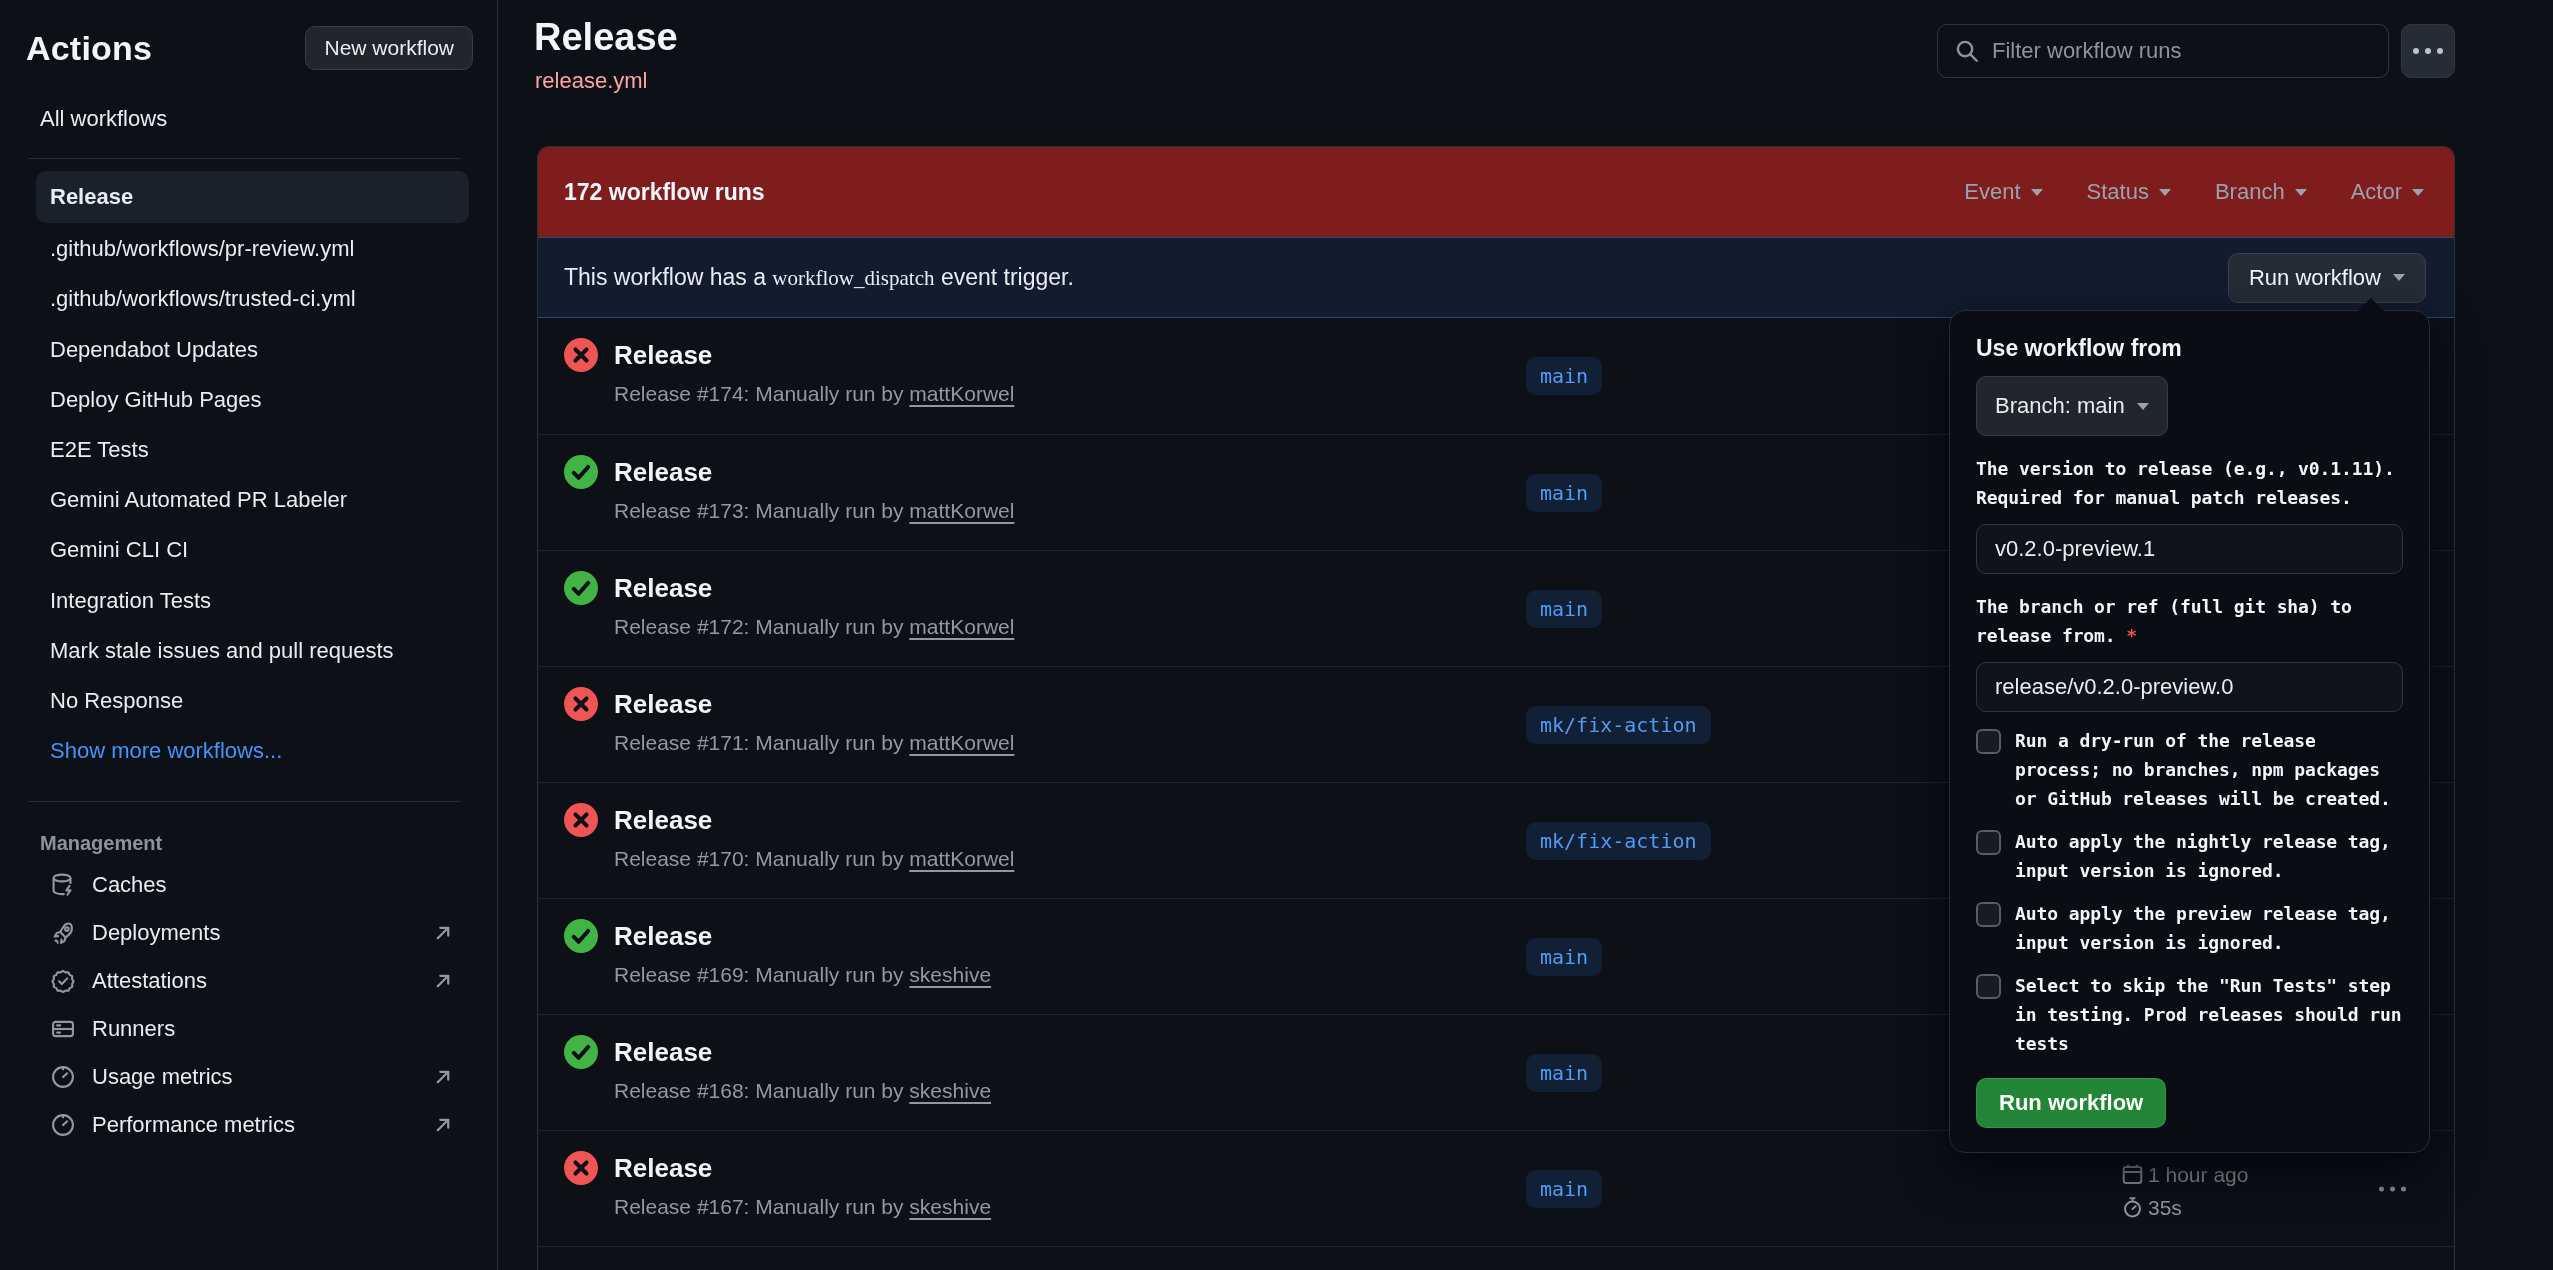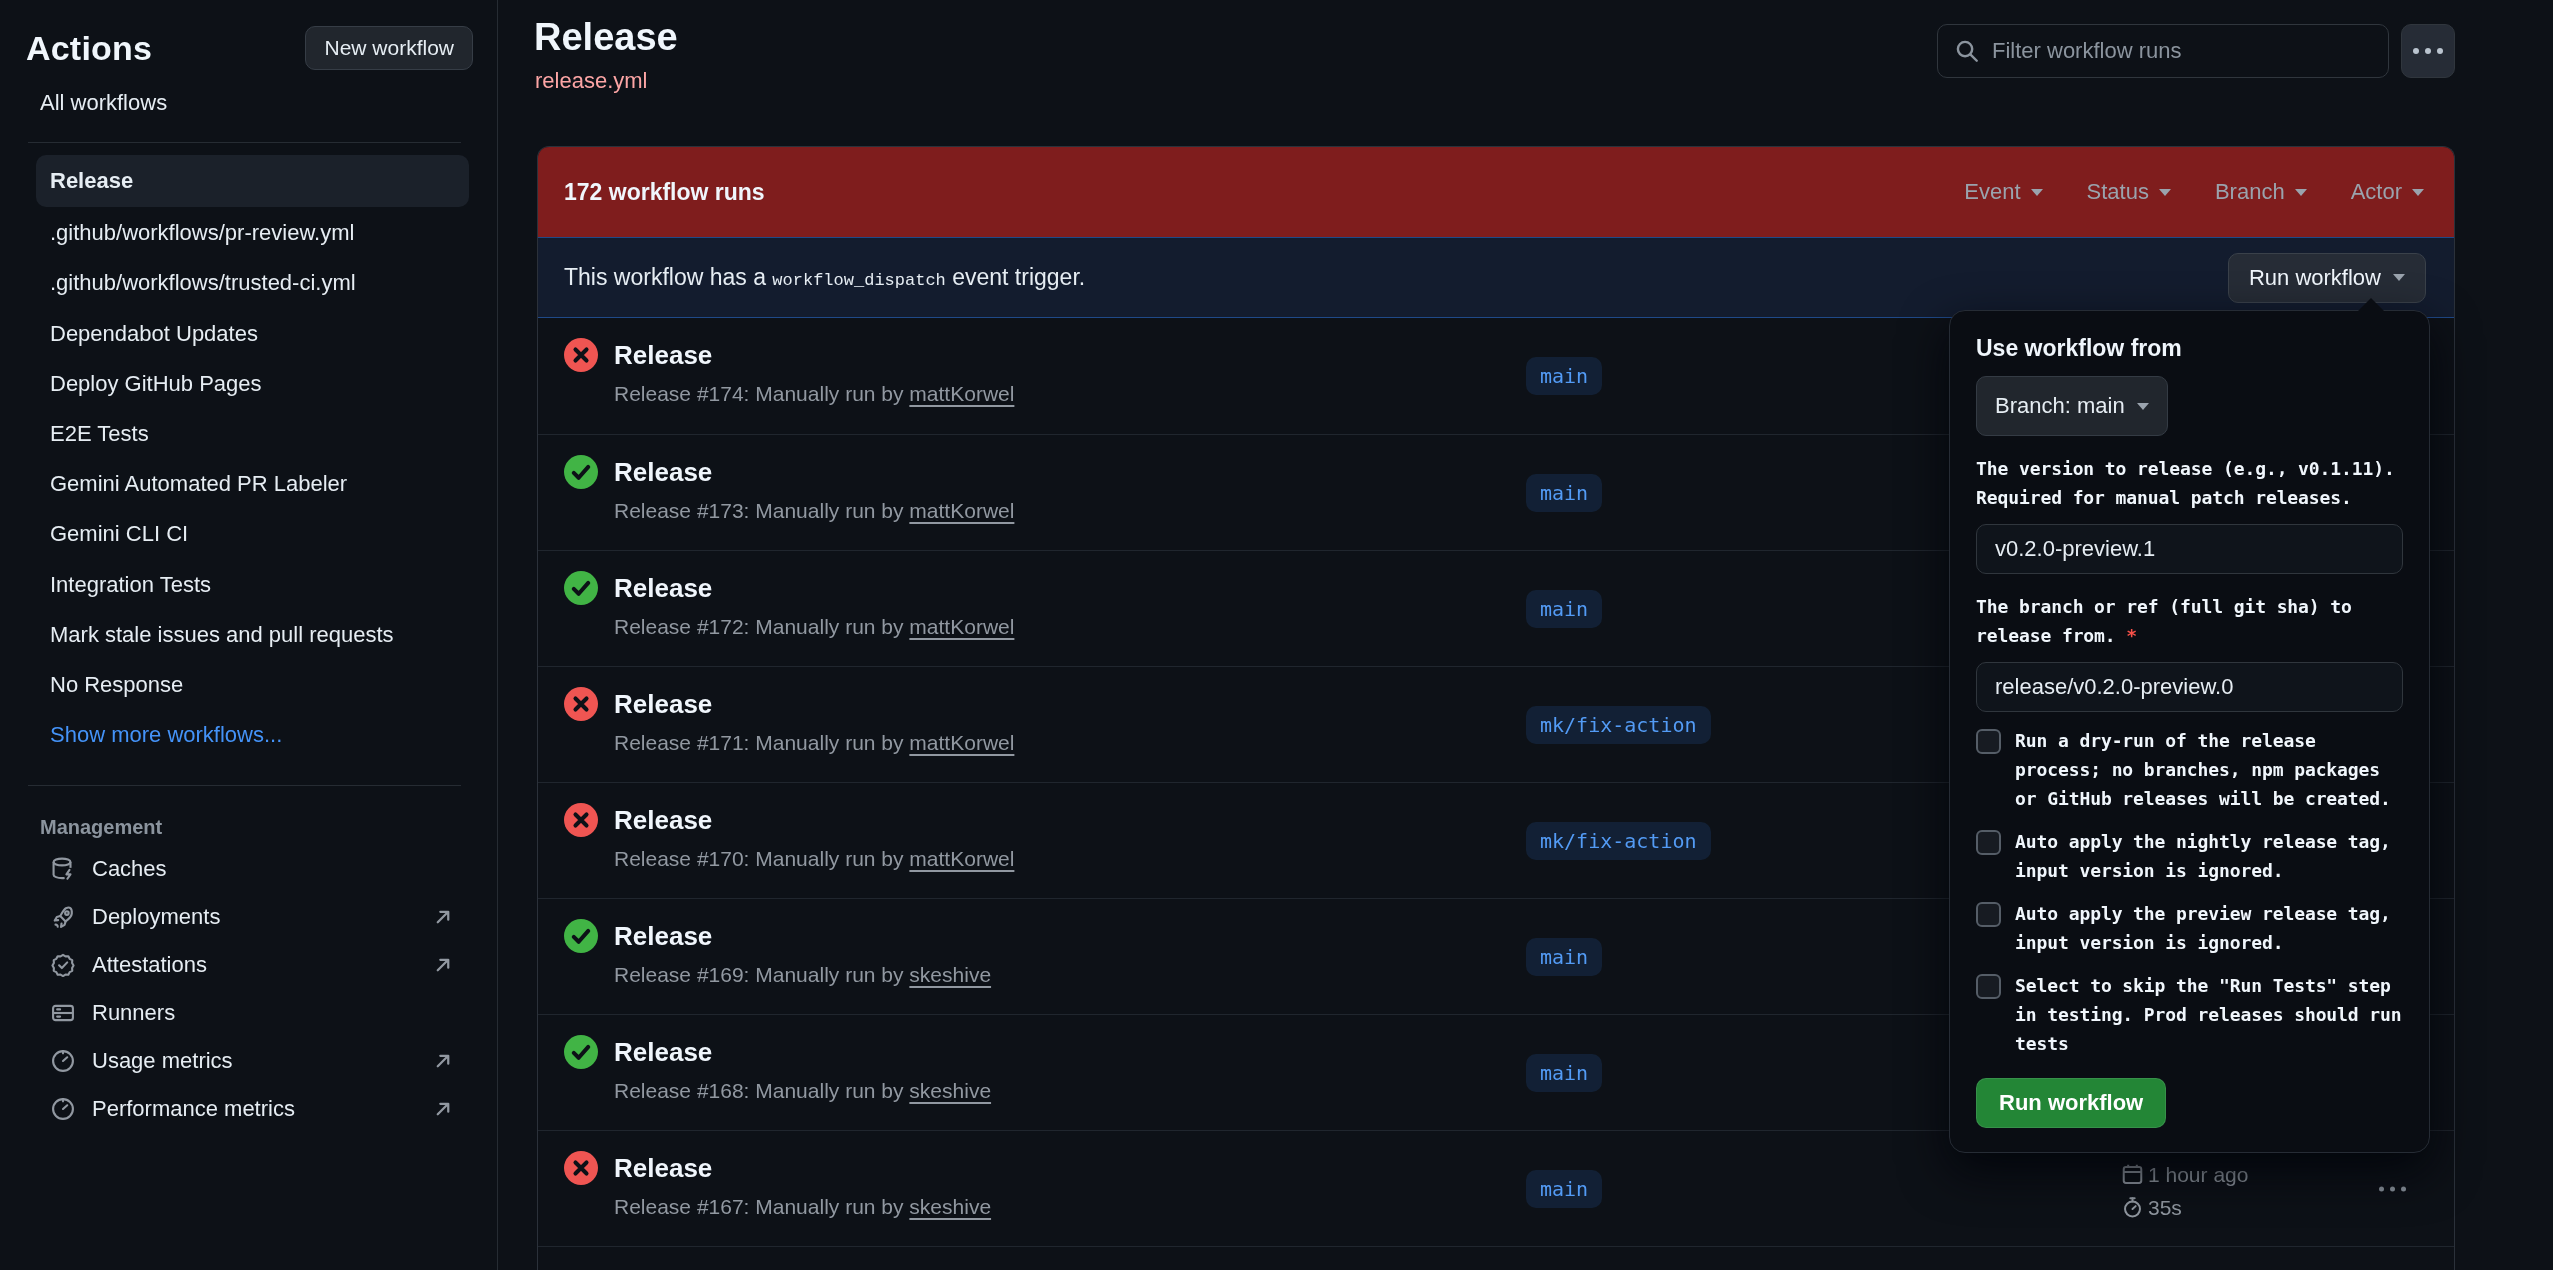--- a/index.html
+++ b/index.html
@@ -19,21 +19,21 @@
     flex:none;
     background:#0d1117;
   }
   .sidebar-head { display:flex; align-items:center; justify-content:space-between; }
   .sidebar-title { font-size:34px; font-weight:700; color:#f0f6fc; letter-spacing:.2px; }
   .btn-secondary {
     background:#21262d; border:1px solid #363d46; color:#e6edf3;
     border-radius:10px; font-size:21px; font-weight:500;
     padding:9px 18px; cursor:pointer; font-family:inherit;
   }
-  .all-workflows { margin:20px 0 0 14px; font-size:22px; color:#e6edf3; cursor:pointer; }
+  .all-workflows { margin:36px 0 0 14px; font-size:22px; color:#e6edf3; cursor:pointer; }
   .side-div { border:none; border-top:1px solid #262c33; margin:26px 12px 0 2px; }
   .wf-list { margin-top:12px; position:relative; }
   .wf-item {
     position:relative;
     font-size:22px; color:#e6edf3;
     padding:12px 14px; margin:2px 4px 2px 10px;
     border-radius:10px; cursor:pointer; line-height:1.1;
     white-space:nowrap; overflow:hidden; text-overflow:ellipsis;
   }
   .wf-item.selected { background:#1b212a; font-weight:600; padding:14px 14px; }
@@ -85,21 +85,21 @@
   .runs-filters { display:flex; gap:44px; }
   .filter-dd { display:flex; align-items:center; gap:10px; font-size:22px; color:#9aa3ad; cursor:pointer; }
   .caret { width:0; height:0; border-left:6px solid transparent; border-right:6px solid transparent; border-top:7px solid currentColor; display:inline-block; }
 
   .runs-banner {
     height:81px; background:#131c2e;
     border-top:1px solid rgba(47,129,247,.45); border-bottom:1px solid rgba(47,129,247,.45);
     display:flex; align-items:center; padding:0 28px 0 26px; gap:10px;
   }
   .banner-text { font-size:23px; color:#e6edf3; flex:1; }
-  .banner-text code { font-family:Liberation Mono, monospace; font-size:17px; }
+  .banner-text code { font-family:Liberation Serif, serif; font-size:21px; }
   .banner-btn {
     background:#262c36; border:1px solid #3a414a; color:#f0f6fc;
     border-radius:10px; font-size:22px; font-weight:500; font-family:inherit;
     padding:11px 20px; cursor:pointer; display:flex; align-items:center; gap:12px;
   }
   .banner-btn .caret { color:#9aa3ad; }
 
   .run-row { position:relative; height:116px; padding:20px 0 0 26px; }
   .run-row + .run-row { border-top:1px solid #20262e; }
   .run-head { display:flex; align-items:center; gap:16px; }

